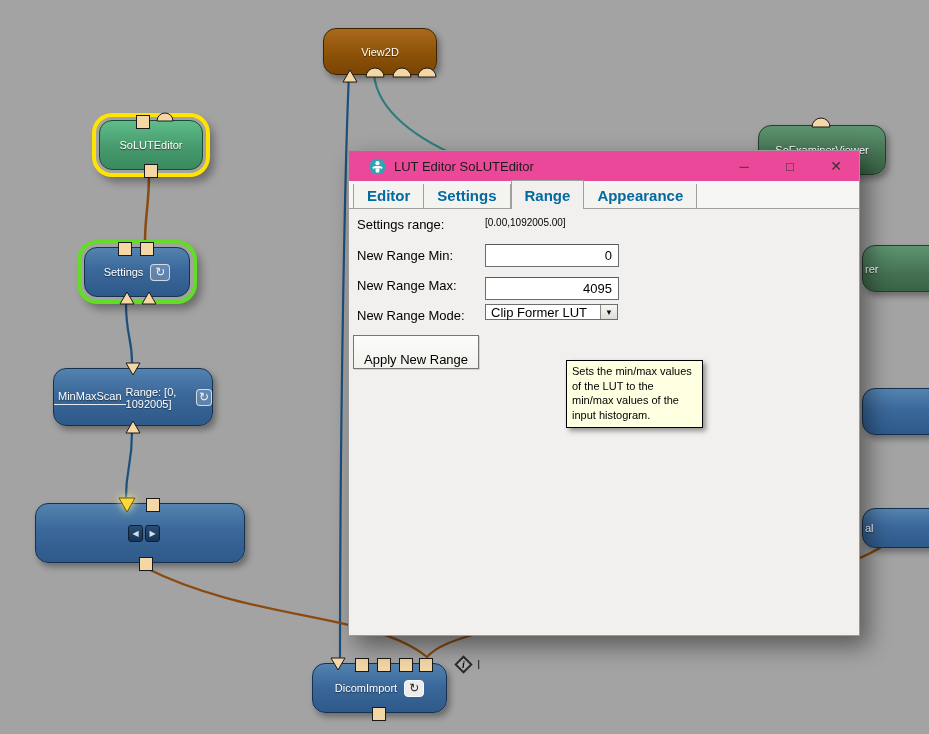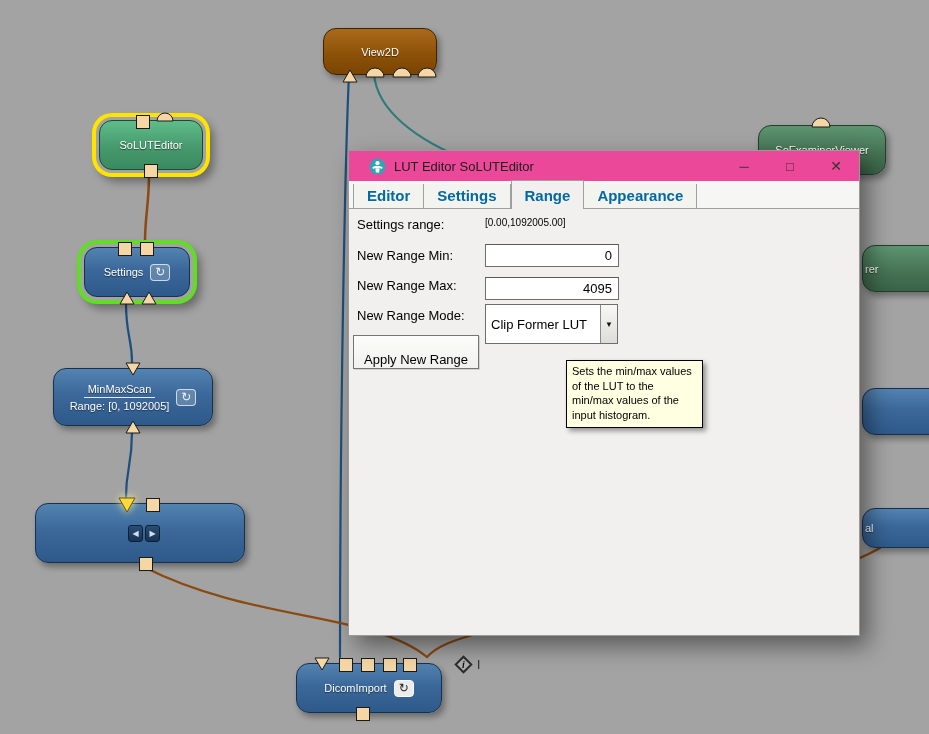--- a/index.html
+++ b/index.html
@@ -20,21 +20,21 @@
     display:flex; align-items:center; justify-content:center;
   }
   .node .ttl { text-shadow:0 1px 1px rgba(0,0,0,.55); white-space:nowrap; }
   .node.blue  { background:linear-gradient(180deg,#5383b0 0%,#3b689a 45%,#2e5a8a 100%); border-color:#16314f; }
   .node.green { background:linear-gradient(180deg,#5fbd8a 0%,#46996d 55%,#3a8a60 100%); border-color:#1d4a34; }
   .node.dgreen{ background:linear-gradient(180deg,#5d9470 0%,#457253 60%,#3a6346 100%); border-color:#22402d; }
   .node.brown { background:linear-gradient(180deg,#aa6a1c 0%,#8d5208 55%,#7a4403 100%); border-color:#3e2300; }
   .sel-yellow { box-shadow:0 0 0 3px #a3a3a3, 0 0 0 7px #ffe400, 5px 6px 9px 6px rgba(0,0,0,.35); }
   .sel-green  { box-shadow:0 0 0 3px #a3a3a3, 0 0 0 7px #63dc26, 5px 6px 9px 6px rgba(0,0,0,.35); }
 
-  .node .stack { display:flex; flex-direction:column; align-items:center; }
+  .node .stack { display:flex; flex-direction:row; align-items:center; }
   .node .stack .ttl { padding:0 4px 2px; border-bottom:1px solid rgba(255,255,255,.85); }
   .node .stack .sub { padding-top:2px; text-shadow:0 1px 1px rgba(0,0,0,.5); }
 
   .reload {
     display:inline-block; width:20px; height:17px; margin-left:7px;
     border:1px solid rgba(255,255,255,.7); border-radius:4px;
     background:rgba(255,255,255,.2); color:#eef3f8;
     font-size:12px; line-height:15px; text-align:center;
   }
   .reload.bright { background:#ececec; color:#1c1c1c; border-color:#fafafa; }
@@ -94,21 +94,21 @@
 
   .fieldlabel { position:absolute; left:8px; font-size:13px; }
   .fieldvalue { position:absolute; left:136px; font-size:10px; }
   .txtinput {
     position:absolute; left:136px; width:134px; height:23px;
     border:1px solid #6e6e6e; border-top-color:#5a5a5a; background:#fff;
     font-family:"Liberation Sans",sans-serif; font-size:13px;
     text-align:right; padding:0 6px; color:#000;
   }
   .combo {
-    position:absolute; left:136px; width:133px; height:40px;
+    position:absolute; left:136px; width:133px; height:16px;
     border:1px solid #6e6e6e; background:#fff; display:flex; align-items:center;
   }
   .combo .sel { flex:1; padding-left:5px; font-size:13px; white-space:nowrap; }
   .combo .arrowbox {
     width:17px; height:100%; border-left:1px solid #8a8a8a;
     background:linear-gradient(#f8f8f6,#dcdcd8);
     display:flex; align-items:center; justify-content:center;
     font-size:8px; color:#111;
   }
   .btn {
@@ -208,21 +208,21 @@
         <polygon points="1,1 17,1 9,15" fill="#ffd83a" stroke="#6b5400"></polygon>
       </svg>
     <svg class="conn" style="left:110px; top:-6px;" width="14" height="14">
         <rect x="0.5" y="0.5" width="13" height="13" fill="#f4d7a5" stroke="#1a1a1a"></rect>
       </svg>
     <svg class="conn" style="left:103px; top:53px;" width="14" height="14">
         <rect x="0.5" y="0.5" width="13" height="13" fill="#f4d7a5" stroke="#1a1a1a"></rect>
       </svg>
   </div>
 
-  <div class="node blue" style="left:296px; top:663px; width:146px; height:50px;">
+  <div class="node blue" style="left:312px; top:663px; width:135px; height:50px;">
     <span class="ttl">DicomImport</span>
     <span class="reload bright">↻</span>
     <svg class="conn" style="left:17px; top:-7px;" width="16" height="14">
         <polygon points="1,1 15,1 8,13" fill="#f4d7a5" stroke="#1a1a1a"></polygon>
       </svg>
     <svg class="conn" style="left:42px; top:-6px;" width="14" height="14">
         <rect x="0.5" y="0.5" width="13" height="13" fill="#f4d7a5" stroke="#1a1a1a"></rect>
       </svg>
     <svg class="conn" style="left:64px; top:-6px;" width="14" height="14">
         <rect x="0.5" y="0.5" width="13" height="13" fill="#f4d7a5" stroke="#1a1a1a"></rect>

